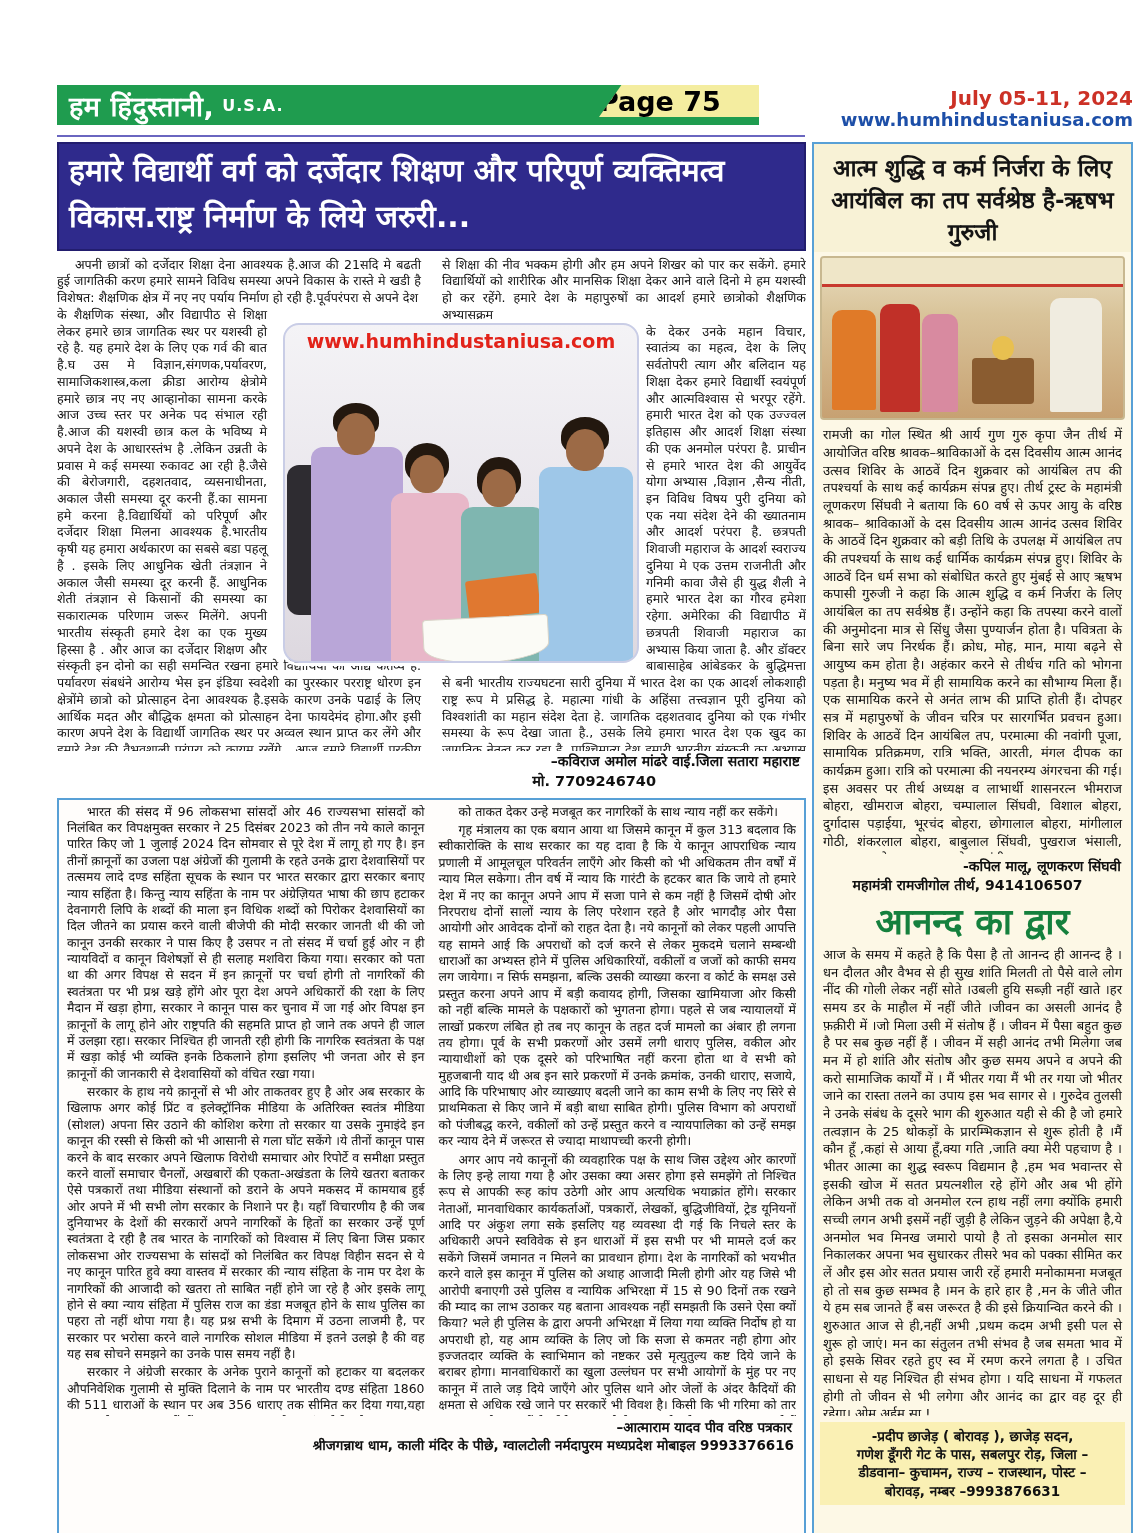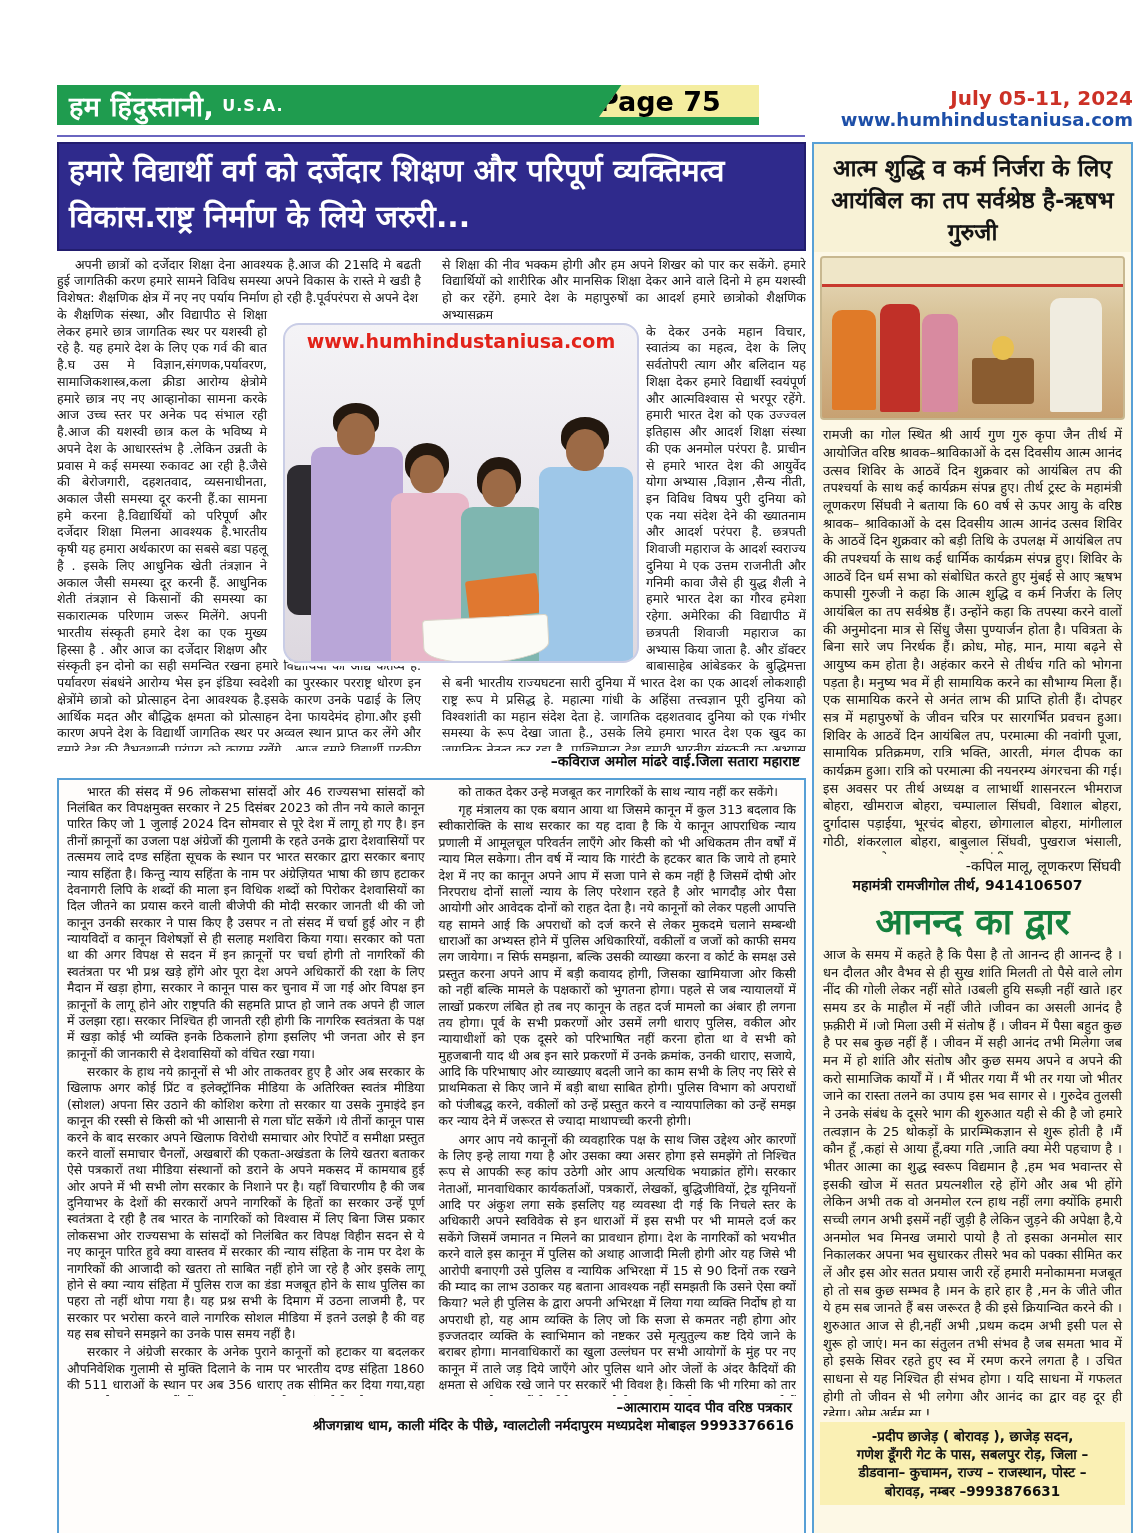--- a/index.html
+++ b/index.html
@@ -50,21 +50,21 @@
   .p-col p{margin:0 0 2px 0;text-indent:20px;}
   .pol-byline{text-align:right;font-weight:bold;font-size:13.5px;margin-top:2px;padding-right:4px;}
   .pol-footer{text-align:right;font-weight:bold;font-size:13.5px;padding-right:2px;}
 
   
   .tirth-headline{font-weight:bold;font-size:23px;line-height:1.4;text-align:center;padding:8px 8px 4px 8px;color:#141414;background:#f8f2d6;}
   .photo-ceremony{margin:4px auto 6px auto;width:301px;height:160px;border:2px solid #c8b890;border-radius:4px;position:relative;overflow:hidden;background:linear-gradient(180deg,#e9ddc0 0%,#d9c49a 35%,#c7a172 100%);}
   .canopy{position:absolute;left:0;top:0;right:0;height:26px;background:#efe6c8;border-bottom:3px solid #c8392e;}
   .fig{position:absolute;border-radius:10px 10px 2px 2px;}
   .r-body{padding:0 9px;font-size:13px;line-height:1.36;text-align:justify;height:428px;overflow:hidden;}
-  .r-byline{padding:2px 10px 0 0;text-align:right;font-weight:normal;font-size:14px;}
+  .r-byline{padding:2px 10px 0 0;text-align:right;font-weight:bold;font-size:14px;}
   .r-byline2{padding:0 10px 0 0;text-align:center;font-weight:bold;font-size:14px;}
   .anand-headline{color:#15803d;font-weight:bold;font-size:36px;text-align:center;line-height:1.1;margin:8px 0 4px 0;}
   .anand-body{padding:0 9px;font-size:13px;line-height:1.36;text-align:justify;height:470px;overflow:hidden;}
   .contact-block{margin:6px 6px 0 6px;background:#faf0b4;padding:5px 6px;font-weight:bold;font-size:13.5px;line-height:1.35;text-align:center;color:#111;}
 </style>
 </head>
 <body>
 
 <div class="page">
 
@@ -127,20 +127,21 @@
           <div class="person">
             <div class="torso" style="left:254px;top:142px;width:94px;height:194px;background:#9ec7e8;"></div>
             <div class="hair" style="left:276px;top:92px;width:48px;height:38px;"></div>
             <div class="head" style="left:281px;top:104px;width:38px;height:42px;"></div>
           </div>
           <div class="openbook" style="left:138px;top:292px;width:124px;height:44px;"></div>
         </div>
       </div>
 
       <div class="l-byline-row">–कविराज अमोल मांढरे वाई.जिला सतारा महाराष्ट</div>
+      <div class="l-phone-row">मो. 7709246740</div>
 
       <div class="police-box">
         <div class="p-cols">
           <div class="p-col">
             <p>भारत की संसद में 96 लोकसभा सांसदों ओर 46 राज्यसभा सांसदों को निलंबित कर विपक्षमुक्त सरकार ने 25 दिसंबर 2023 को तीन नये काले कानून पारित किए जो 1 जुलाई 2024 दिन सोमवार से पूरे देश में लागू हो गए है। इन तीनों क़ानूनों का उजला पक्ष अंग्रेजों की गुलामी के रहते उनके द्वारा देशवासियों पर तत्समय लादे दण्ड सहिंता सूचक के स्थान पर भारत सरकार द्वारा सरकार बनाए न्याय सहिंता है। किन्तु न्याय सहिंता के नाम पर अंग्रेज़ियत भाषा की छाप हटाकर देवनागरी लिपि के शब्दों की माला इन विधिक शब्दों को पिरोकर देशवासियों का दिल जीतने का प्रयास करने वाली बीजेपी की मोदी सरकार जानती थी की जो कानून उनकी सरकार ने पास किए है उसपर न तो संसद में चर्चा हुई ओर न ही न्यायविदों व कानून विशेषज्ञों से ही सलाह मशविरा किया गया। सरकार को पता था की अगर विपक्ष से सदन में इन क़ानूनों पर चर्चा होगी तो नागरिकों की स्वतंत्रता पर भी प्रश्न खड़े होंगे ओर पूरा देश अपने अधिकारों की रक्षा के लिए मैदान में खड़ा होगा, सरकार ने कानून पास कर चुनाव में जा गई ओर विपक्ष इन क़ानूनों के लागू होने ओर राष्ट्रपति की सहमति प्राप्त हो जाने तक अपने ही जाल में उलझा रहा। सरकार निश्चित ही जानती रही होगी कि नागरिक स्वतंत्रता के पक्ष में खड़ा कोई भी व्यक्ति इनके ठिकलाने होगा इसलिए भी जनता ओर से इन क़ानूनों की जानकारी से देशवासियों को वंचित रखा गया।</p>
             <p>सरकार के हाथ नये क़ानूनों से भी ओर ताकतवर हुए है ओर अब सरकार के खिलाफ अगर कोई प्रिंट व इलेक्ट्रॉनिक मीडिया के अतिरिक्त स्वतंत्र मीडिया (सोशल) अपना सिर उठाने की कोशिश करेगा तो सरकार या उसके नुमाइंदे इन कानून की रस्सी से किसी को भी आसानी से गला घोंट सकेंगे ।ये तीनों कानून पास करने के बाद सरकार अपने खिलाफ विरोधी समाचार ओर रिपोर्टे व समीक्षा प्रस्तुत करने वालों समाचार चैनलों, अखबारों की एकता-अखंडता के लिये खतरा बताकर ऐसे पत्रकारों तथा मीडिया संस्थानों को डराने के अपने मकसद में कामयाब हुई ओर अपने में भी सभी लोग सरकार के निशाने पर है। यहाँ विचारणीय है की जब दुनियाभर के देशों की सरकारों अपने नागरिकों के हितों का सरकार उन्हें पूर्ण स्वतंत्रता दे रही है तब भारत के नागरिकों को विश्वास में लिए बिना जिस प्रकार लोकसभा ओर राज्यसभा के सांसदों को निलंबित कर विपक्ष विहीन सदन से ये नए कानून पारित हुवे क्या वास्तव में सरकार की न्याय संहिता के नाम पर देश के नागरिकों की आजादी को खतरा तो साबित नहीं होने जा रहे है ओर इसके लागू होने से क्या न्याय संहिता में पुलिस राज का डंडा मजबूत होने के साथ पुलिस का पहरा तो नहीं थोपा गया है। यह प्रश्न सभी के दिमाग में उठना लाजमी है, पर सरकार पर भरोसा करने वाले नागरिक सोशल मीडिया में इतने उलझे है की वह यह सब सोचने समझने का उनके पास समय नहीं है।</p>
             <p>सरकार ने अंग्रेजी सरकार के अनेक पुराने कानूनों को हटाकर या बदलकर औपनिवेशिक गुलामी से मुक्ति दिलाने के नाम पर भारतीय दण्ड संहिता 1860 की 511 धाराओं के स्थान पर अब 356 धाराए तक सीमित कर दिया गया,यहा सरकार ने 175 धाराओं में बदलाव कर 8 नई धाराएं जोड़ी ओर 22 धाराए निरस्त कर दी ओर इसमें से दंड शब्द हटकर भारतीय न्याय सहिंता नाम दिया है। लेकिन प्रश्न उत्पन्न होता है कि इस व्यापक फेरबदल में जो व्यवहारिक समस्याएं उत्पन्न हुई क्या वे देश में पुलिस प्रताड़ना ओर दमन का मार्ग प्रशस्त कर नागरिकों कि राह में कंटक साबित नहीं होगी। क्या देशभर के वकीलों के लिए यह एक चुनौती नहीं, क्या अनेक न्यायविद एवं वकालत उत्तीर्ण कर अपने भविष्य के तैयारी कर रहे वकीलों को यह न्याय सहिंता भयभीत नही किए है। सभी समझ चुके है कि ये नए कानून पुलिस</p>
           </div>
           <div class="p-col">
             <p>को ताकत देकर उन्हे मजबूत कर नागरिकों के साथ न्याय नहीं कर सकेंगे।</p>

